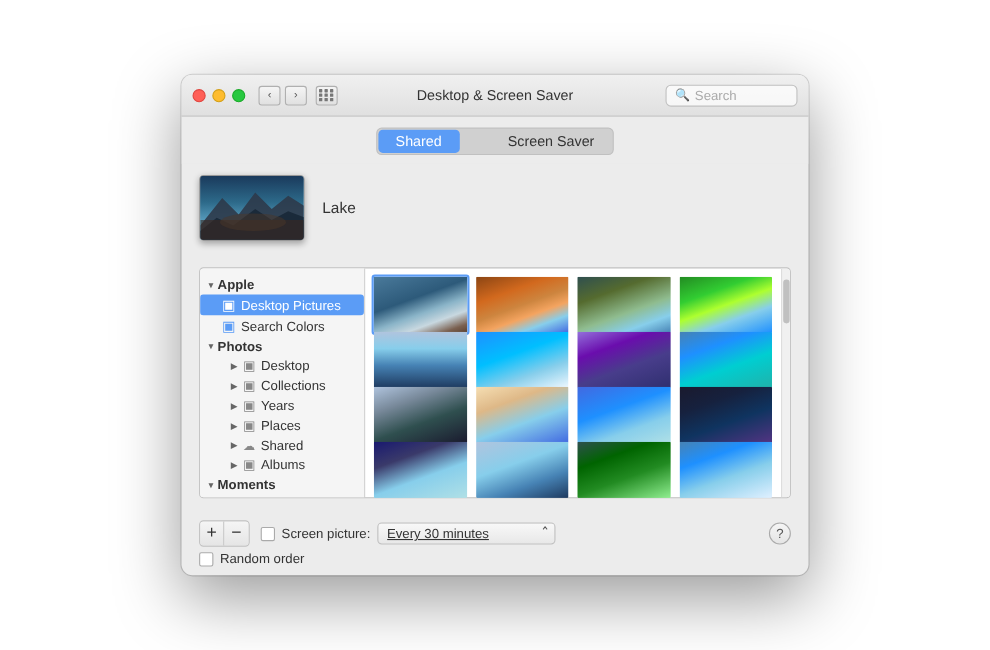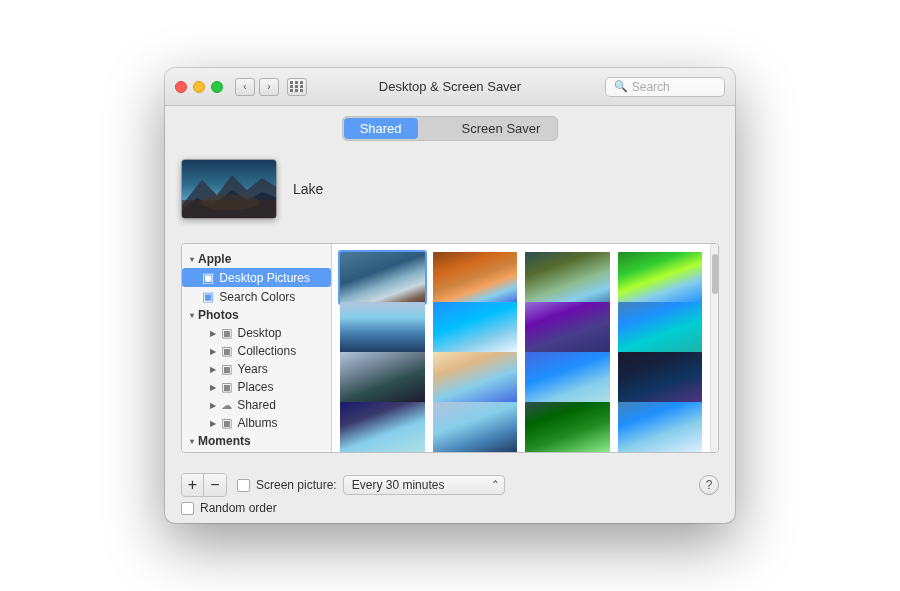--- a/index.html
+++ b/index.html
@@ -349,20 +349,21 @@
     .dropdown {
       background: linear-gradient(180deg, #f8f8f8, #e8e8e8);
       border: 1px solid #c0c0c0;
       border-radius: 4px;
       padding: 2px 20px 2px 8px;
       font-size: 12px;
       color: #333;
       appearance: none;
       position: relative;
       cursor: pointer;
+      text-decoration: underline;
     }
 
     .dropdown-container {
       position: relative;
       display: inline-block;
     }
 
     .dropdown-container::after {
       content: '⌃';
       position: absolute;

